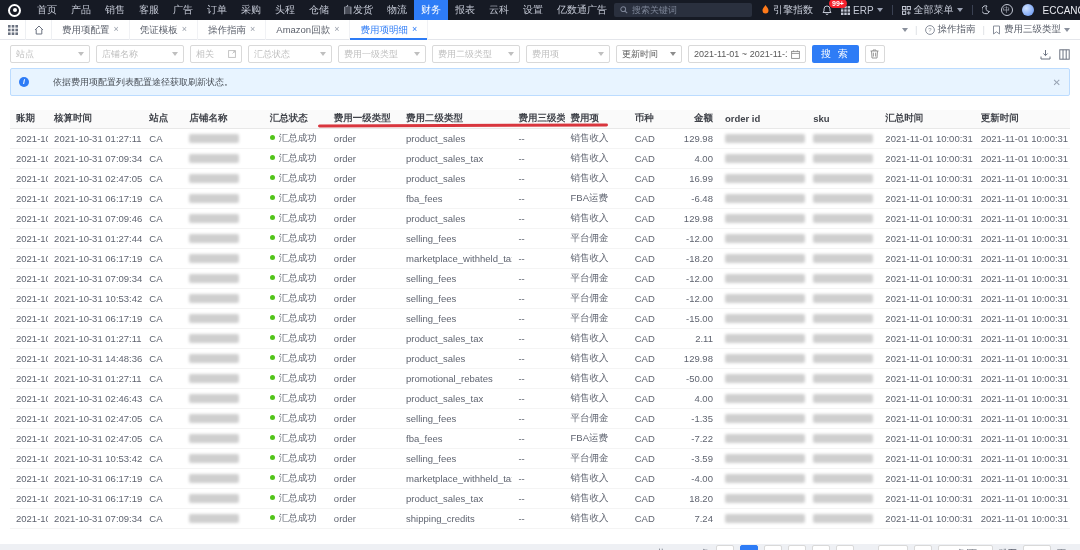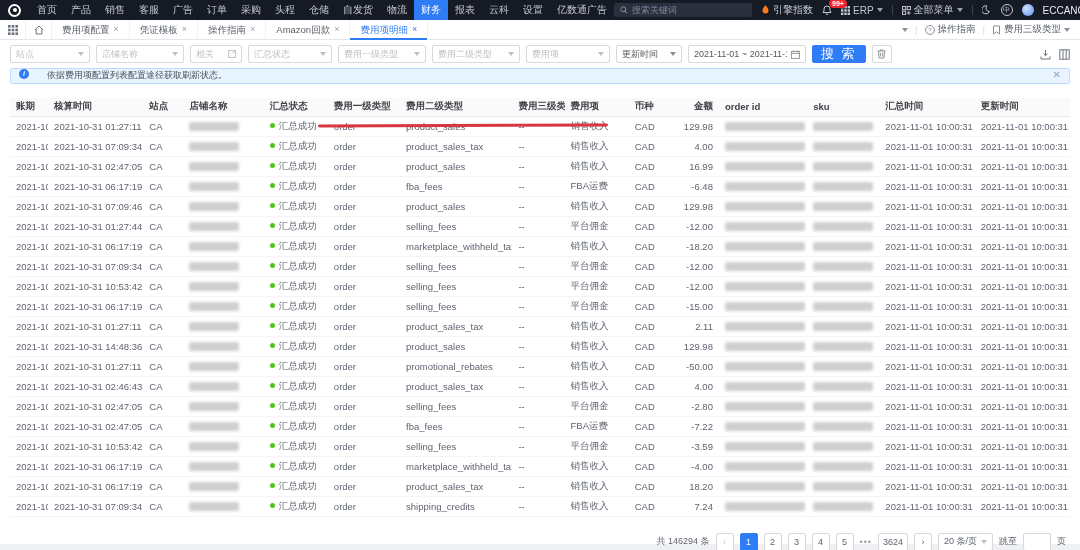--- a/index.html
+++ b/index.html
@@ -30,25 +30,25 @@
   .tab.active{color:#2e7cf6;box-shadow:inset 0 -2px 0 #2e7cf6}
   .tab.active .x{color:#2e7cf6}
   .tabbar-right{margin-left:auto;display:flex;align-items:center;gap:7px;padding-right:10px;color:#5a5f6a}
 
   
   .content{background:#fff;height:504px;position:relative}
   .filter-row{display:flex;align-items:center;gap:6px;padding:5px 10px 5px 10px}
   .ctrl{height:18px;border:1px solid #d9d9d9;border-radius:2px;background:#fff;display:flex;align-items:center;justify-content:space-between;padding:0 5px;color:#bfbfbf;font-size:9px;gap:4px;cursor:pointer;flex:none}
   .ctrl.filled{color:#595959}
   .caret{width:0;height:0;border-left:3px solid transparent;border-right:3px solid transparent;border-top:4px solid #bfbfbf;display:inline-block;flex:none}
-  .btn-primary{height:18px;background:#2e7cf6;color:#fff;border:none;border-radius:2px;padding:0 9px;font-size:13px;letter-spacing:2px;cursor:pointer;flex:none}
+  .btn-primary{height:18px;background:#2e7cf6;color:#fff;border:none;border-radius:2px;padding:0 9px;font-size:10px;letter-spacing:2px;cursor:pointer;flex:none}
   .icon-btn{height:18px;width:20px;border:1px solid #d9d9d9;border-radius:2px;background:#fff;display:flex;align-items:center;justify-content:center;cursor:pointer;color:#8c8c8c;flex:none}
   .filter-right{margin-left:auto;display:flex;gap:8px;color:#6b7280}
 
-  .notice{margin:0 10px 6px 10px;height:16px;background:#e8f4ff;border:1px solid #bcdcff;border-radius:2px;display:flex;align-items:flex-start;gap:18px;padding:0 8px;color:#4a5058;font-size:9px}
+  .notice{margin:0 10px 6px 10px;height:28px;background:#e8f4ff;border:1px solid #bcdcff;border-radius:2px;display:flex;align-items:center;gap:24px;padding:0 8px;color:#4a5058;font-size:9px}
   .notice .info{width:10px;height:10px;border-radius:50%;background:#2e7cf6;color:#fff;font-size:7px;line-height:10px;text-align:center;font-style:italic;font-weight:bold;flex:none}
   .notice .close{margin-left:auto;color:#98a3b3;cursor:pointer;font-size:10px}
 
   table{border-collapse:collapse;table-layout:fixed;width:1060px;margin:14px 10px}
   th{background:#fafafa;color:#40434a;font-weight:bold;text-align:left;height:18px;padding:0 6px;font-size:9.5px;border-bottom:1px solid #e8e8e8;white-space:nowrap;overflow:hidden}
   td{height:20px;padding:0 6px;color:#5f6470;font-size:9.5px;border-bottom:1px solid #f4f4f4;white-space:nowrap;overflow:hidden}
   th.num,td.num{text-align:right}
   .dot{display:inline-block;width:5px;height:5px;border-radius:50%;background:#52c41a;margin-right:4px;vertical-align:middle}
   .blur{display:inline-block;height:9px;border-radius:2px;background:#cfcfcf;filter:blur(1.6px);vertical-align:middle}
 
@@ -570,21 +570,21 @@
           <td>2021-10</td>
           <td>2021-10-31 02:47:05</td>
           <td>CA</td>
           <td><span class="blur" style="width: 50px;"></span></td>
           <td><span class="dot"></span>汇总成功</td>
           <td>order</td>
           <td>selling_fees</td>
           <td>--</td>
           <td>平台佣金</td>
           <td>CAD</td>
-          <td class="num">-2.80</td>
+          <td class="num">-1.35</td>
           <td><span class="blur" style="width: 80px;"></span></td>
           <td><span class="blur" style="width: 60px;"></span></td>
           <td>2021-11-01 10:00:31</td>
           <td>2021-11-01 10:00:31</td>
         </tr>
         <tr>
           <td>2021-10</td>
           <td>2021-10-31 02:47:05</td>
           <td>CA</td>
           <td><span class="blur" style="width: 50px;"></span></td>

